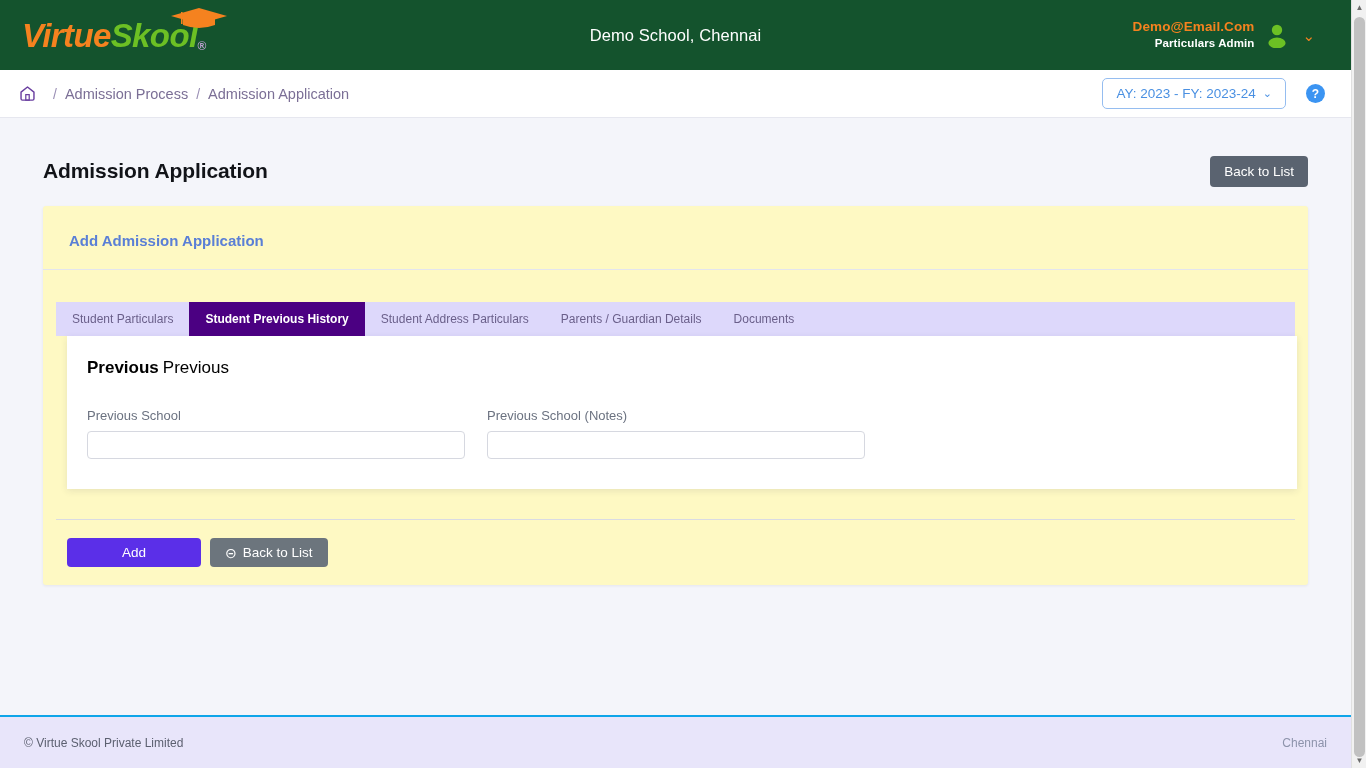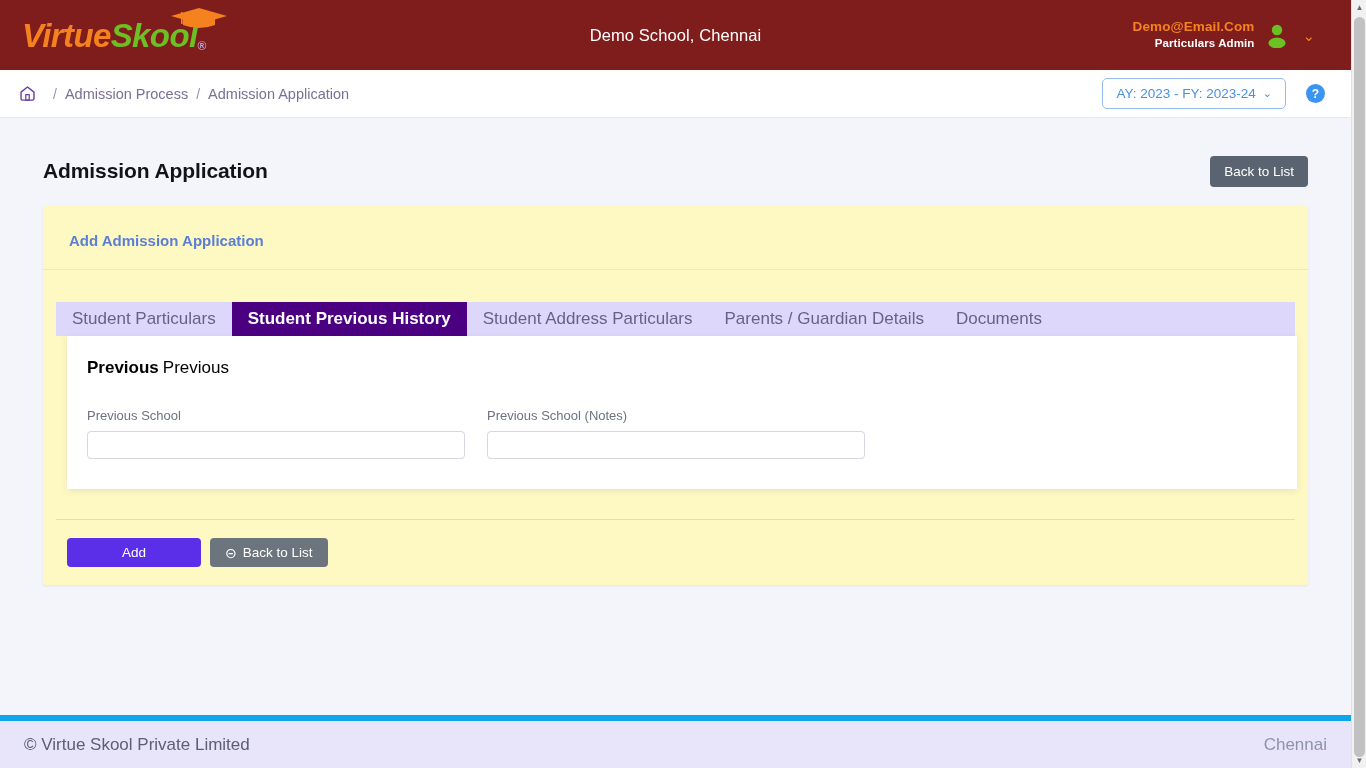--- a/index.html
+++ b/index.html
@@ -21,21 +21,21 @@
     left: 0; top: 0;
     width: 1351px; height: 768px;
     display: flex;
     flex-direction: column;
     overflow: hidden;
   }
 
   
   .topbar {
     height: 70px;
-    background: #7f1d1d;
+    background: #14532d;
     display: flex;
     align-items: center;
     position: relative;
     flex: 0 0 70px;
   }
   .logo-wrap {
     position: absolute;
     left: 22px; top: 6px;
     height: 58px;
     display: flex;
@@ -192,21 +192,21 @@
 
   
   .tabs {
     display: flex;
     background: #ddd8fb;
     margin: 0 13px 0 13px;
     align-items: stretch;
     height: 34px;
   }
   .tab {
-    font-size: 17px;
+    font-size: 12px;
     color: #6a5f8a;
     padding: 4px 16px;
     display: flex;
     align-items: center;
     cursor: pointer;
     white-space: nowrap;
   }
   .tab.active {
     background: #4b0082;
     color: #ffffff;
@@ -272,27 +272,27 @@
     gap: 6px;
   }
   .btn-add { background: #5b2fe8; width: 134px; }
   .btn-back { background: #6c757d; padding: 0 15px; }
   .btn-back-arrow { font-size: 14px; line-height: 1; }
 
   
   .footer {
     height: 53px;
     background: #e8e5fa;
-    border-top: 6px solid #0ea5e9;
+    border-top: 2px solid #0ea5e9;
     display: flex;
     align-items: center;
     justify-content: space-between;
     padding: 0 24px;
     flex: 0 0 53px;
-    font-size: 17px;
+    font-size: 12px;
   }
   .footer-left { color: #5c6070; }
   .footer-right { color: #8d93ab; }
 
   
   .scrollbar {
     position: absolute;
     right: 0; top: 0;
     width: 15px; height: 768px;
     background: #f1f1f1;

